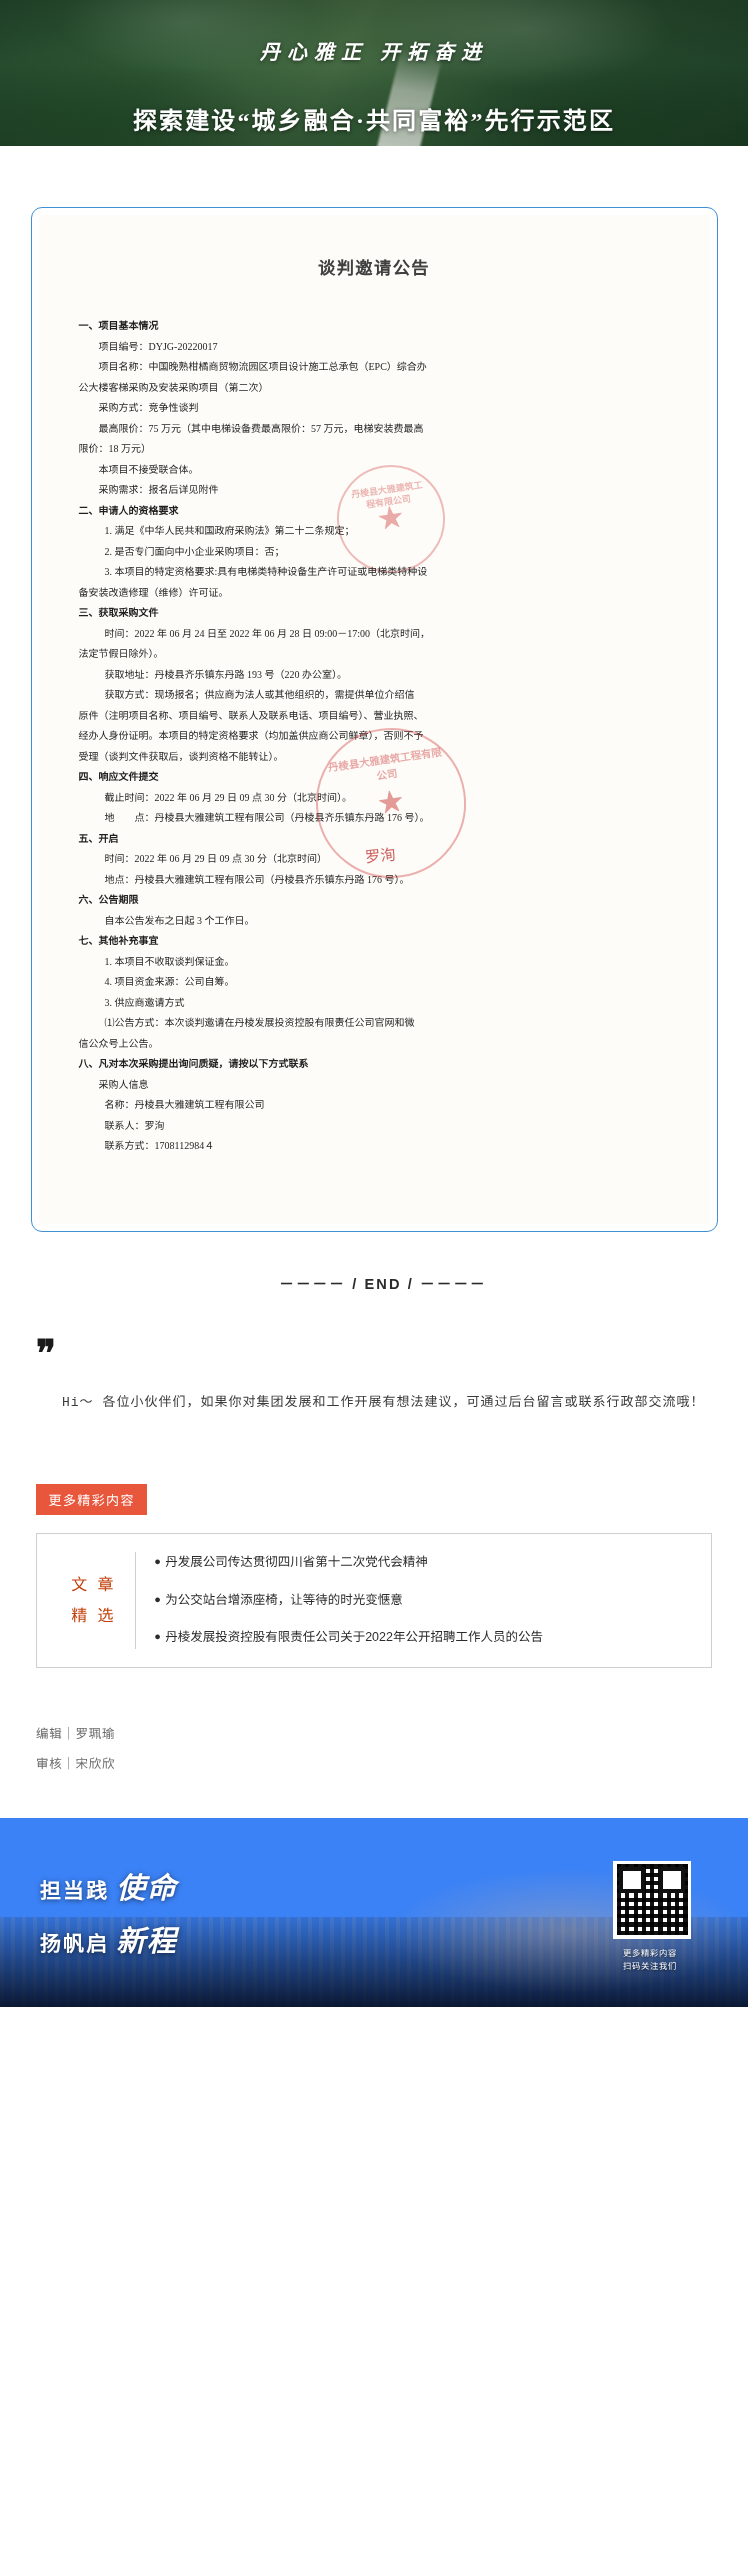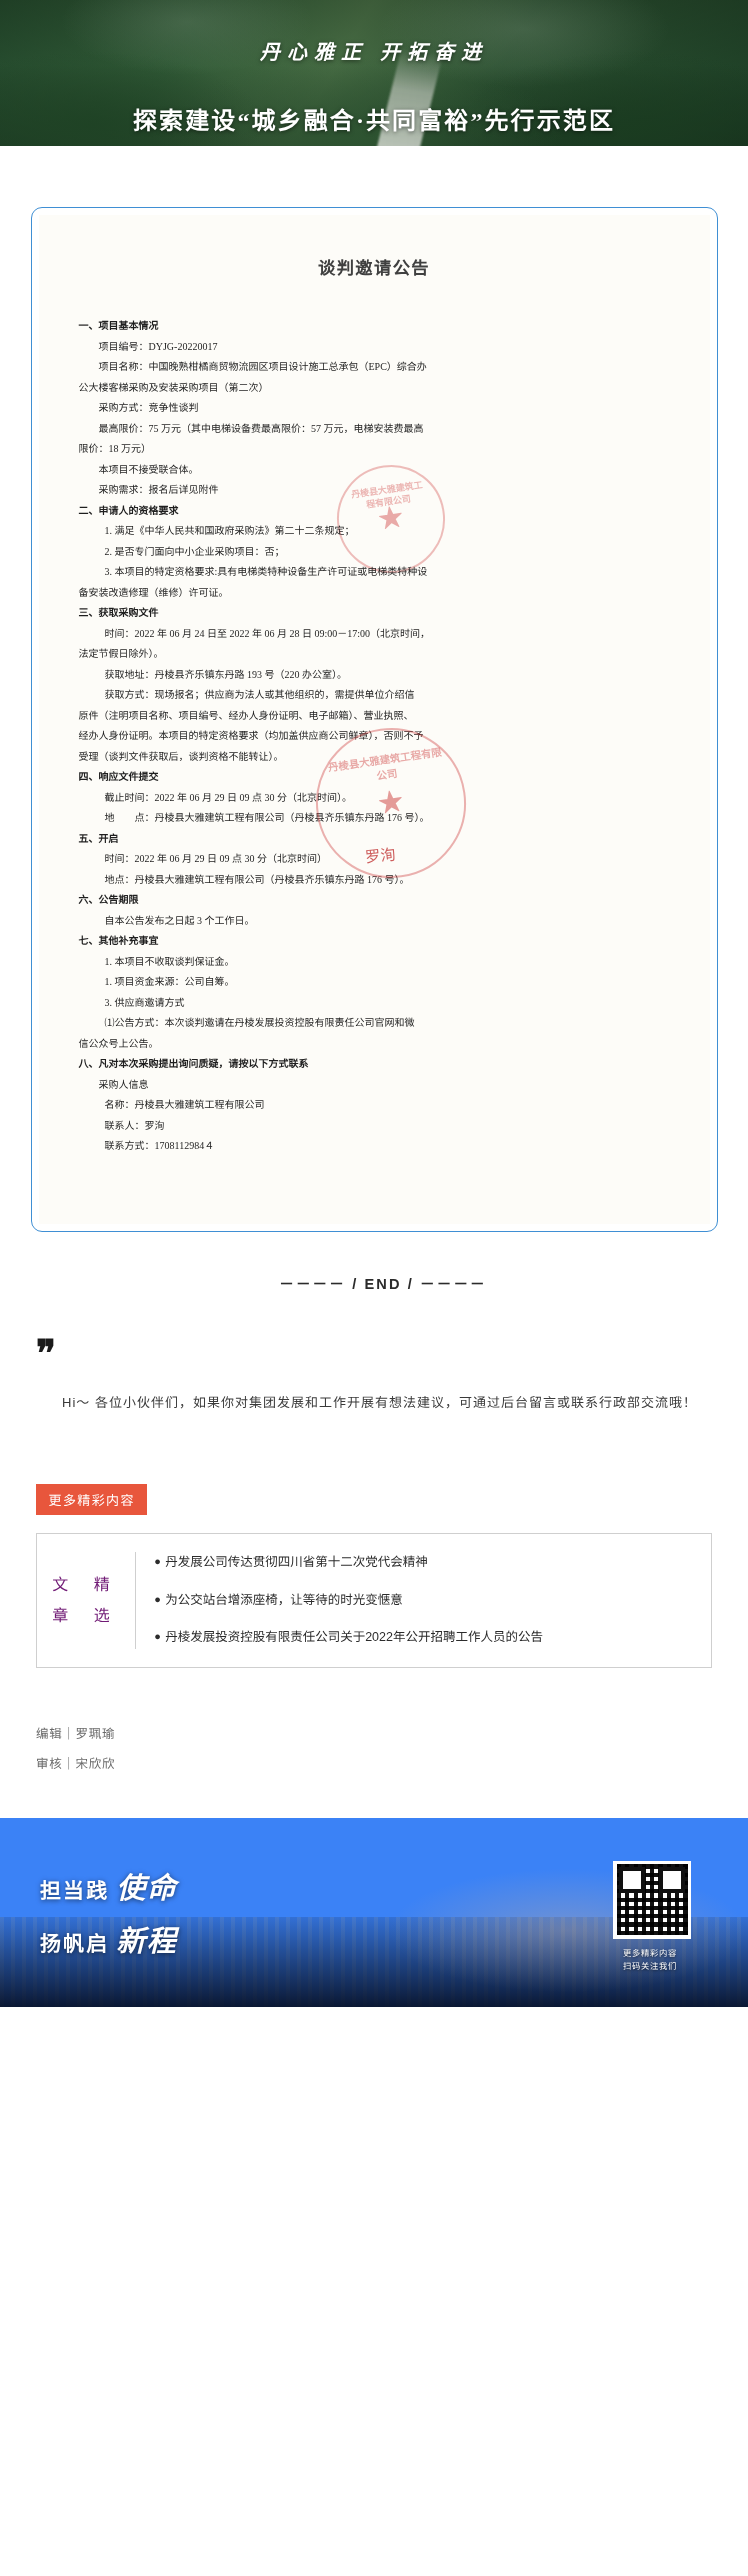--- a/index.html
+++ b/index.html
@@ -196,20 +196,21 @@
     line-height: 0.6;
     height: 28px;
   }
   .quote-text {
     margin-top: 18px;
     font-size: 13px;
     line-height: 2.2;
     letter-spacing: 1px;
     color: #3a3a3a;
     text-indent: 2em;
+    font-family: Liberation Mono, monospace;
   }
 
   
   .more-tag {
     display: inline-block;
     margin: 67px 0 0 36px;
     background: #e8563c;
     color: #ffffff;
     font-size: 13px;
     padding: 6.2px 12.5px;
@@ -221,27 +222,28 @@
     border: 0.7px solid #cfcfcf;
     display: flex;
     align-items: stretch;
     padding: 18px 15.3px;
     box-sizing: border-box;
   }
   .pick-label {
     width: 83px;
     flex: 0 0 83px;
     display: flex;
-    flex-direction: row;
+    flex-direction: column;
     align-items: center;
     justify-content: center;
     font-size: 16px;
     letter-spacing: 2.8px;
-    color: #701a75;
+    color: #c2410c;
     line-height: 1.9;
+    text-align: right;
   }
   .pick-list {
     flex: 1 1 auto;
     border-left: 0.7px solid #cfcfcf;
     padding-left: 18px;
   }
   .pick-item {
     font-size: 12.5px;
     line-height: 1.75;
     color: #2c2c2c;
@@ -408,38 +410,38 @@
         <p class="p2">1. 满足《中华人民共和国政府采购法》第二十二条规定；</p>
         <p class="p2">2. 是否专门面向中小企业采购项目：否；</p>
         <p class="p2">3. 本项目的特定资格要求:具有电梯类特种设备生产许可证或电梯类特种设</p>
         <p class="p0">备安装改造修理（维修）许可证。</p>
 
         <p class="sec-head">三、获取采购文件</p>
         <p class="p2">时间：2022 年 06 月 24 日至 2022 年 06 月 28 日 09:00－17:00（北京时间，</p>
         <p class="p0">法定节假日除外）。</p>
         <p class="p2">获取地址：丹棱县齐乐镇东丹路 193 号（220 办公室）。</p>
         <p class="p2">获取方式：现场报名；供应商为法人或其他组织的，需提供单位介绍信</p>
-        <p class="p0">原件（注明项目名称、项目编号、经办人身份证明、电子邮箱）、营业执照、</p>
+        <p class="p0">原件（注明项目名称、项目编号、联系人及联系电话、项目编号）、营业执照、</p>
         <p class="p0">经办人身份证明。本项目的特定资格要求（均加盖供应商公司鲜章），否则不予</p>
         <p class="p0">受理（谈判文件获取后，谈判资格不能转让）。</p>
 
         <p class="sec-head">四、响应文件提交</p>
         <p class="p2">截止时间：2022 年 06 月 29 日 09 点 30 分（北京时间）。</p>
         <p class="p2">地　　点：丹棱县大雅建筑工程有限公司（丹棱县齐乐镇东丹路 176 号）。</p>
 
         <p class="sec-head">五、开启</p>
         <p class="p2">时间：2022 年 06 月 29 日 09 点 30 分（北京时间）</p>
         <p class="p2">地点：丹棱县大雅建筑工程有限公司（丹棱县齐乐镇东丹路 176 号）。</p>
 
         <p class="sec-head">六、公告期限</p>
         <p class="p2">自本公告发布之日起 3 个工作日。</p>
 
         <p class="sec-head">七、其他补充事宜</p>
         <p class="p2">1. 本项目不收取谈判保证金。</p>
-        <p class="p2">1. 项目资金来源：公司自筹。</p>
+        <p class="p2">4. 项目资金来源：公司自筹。</p>
         <p class="p2">3. 供应商邀请方式</p>
         <p class="p2">⑴公告方式：本次谈判邀请在丹棱发展投资控股有限责任公司官网和微</p>
         <p class="p0">信公众号上公告。</p>
 
         <p class="sec-head">八、凡对本次采购提出询问质疑，请按以下方式联系</p>
         <p class="p1">采购人信息</p>
         <p class="p2">名称：丹棱县大雅建筑工程有限公司</p>
         <p class="p2">联系人：罗洵</p>
         <p class="p2">联系方式：1708112984４</p>
       </div>

